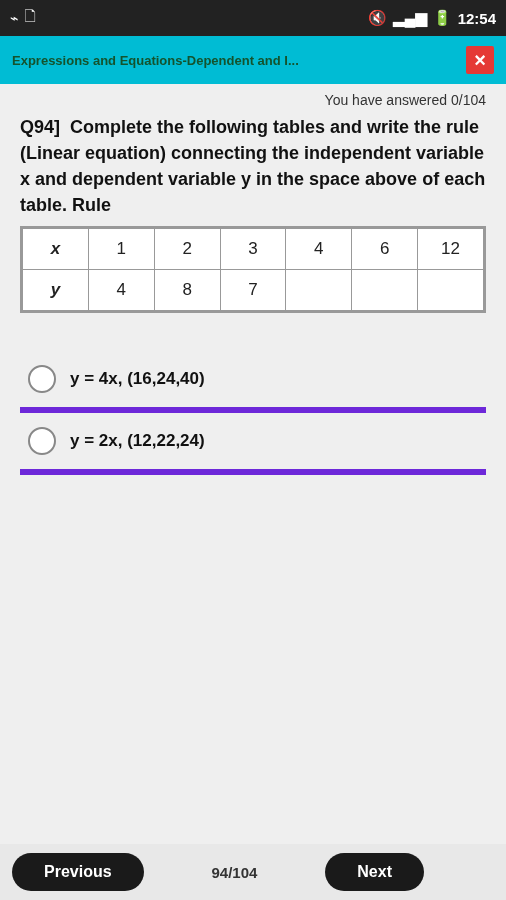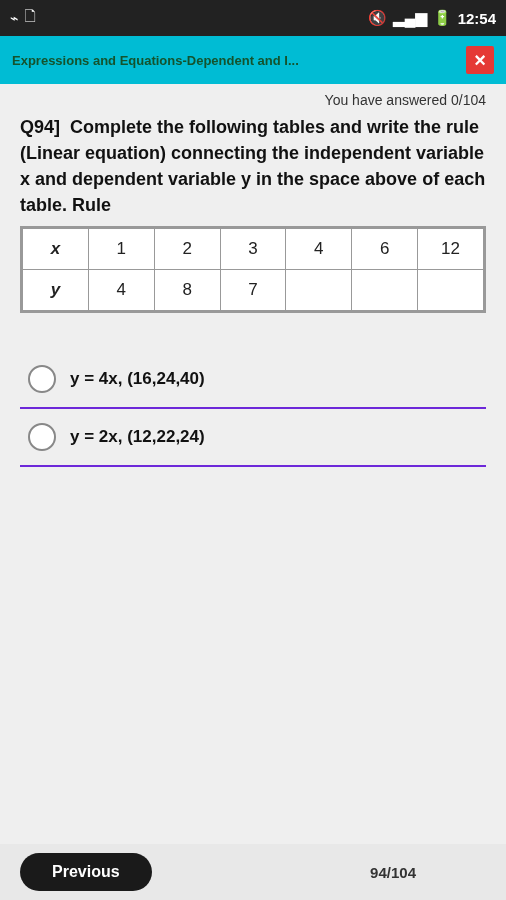--- a/index.html
+++ b/index.html
@@ -121,21 +121,21 @@
     
     .options-container {
       margin-top: 10px;
     }
     .option-item {
       display: flex;
       align-items: center;
       gap: 14px;
       padding: 14px 8px;
       cursor: pointer;
-      border-bottom: 2px solid #6d28d9;
+      border-bottom: 6px solid #6d28d9;
     }
     .radio-circle {
       width: 28px;
       height: 28px;
       border-radius: 50%;
       border: 2px solid #888;
       background: white;
       flex-shrink: 0;
       display: flex;
       align-items: center;
@@ -151,21 +151,21 @@
     .bottom-bar {
       position: absolute;
       bottom: 0;
       left: 0;
       width: 436px;
       height: 56px;
       background: #e8e8e8;
       display: flex;
       align-items: center;
       justify-content: space-between;
-      padding: 0 20px;
+      padding: 0 12px;
     }
     .nav-button {
       background: #1a1a1a;
       color: white;
       font-size: 16px;
       font-weight: bold;
       padding: 10px 32px;
       border-radius: 26px;
       cursor: pointer;
       border: none;
@@ -246,13 +246,14 @@
       <div class="radio-circle"></div>
       <span class="option-label">y = 2x, (12,22,24)</span>
     </div>
 
   </div>
 </div>
 
 <div class="bottom-bar">
   <button class="nav-button">Previous</button>
   <span class="page-indicator">94/104</span>
+  <button class="nav-button">Next</button>
 </div>
 
 </body></html>

